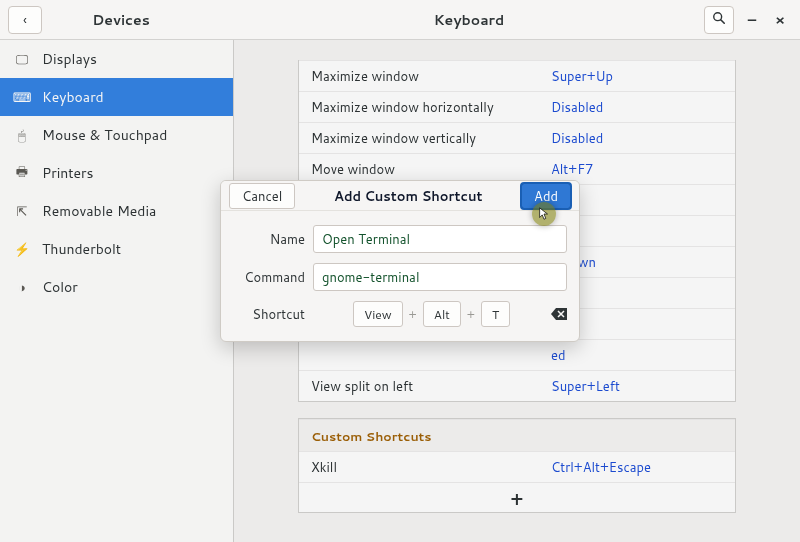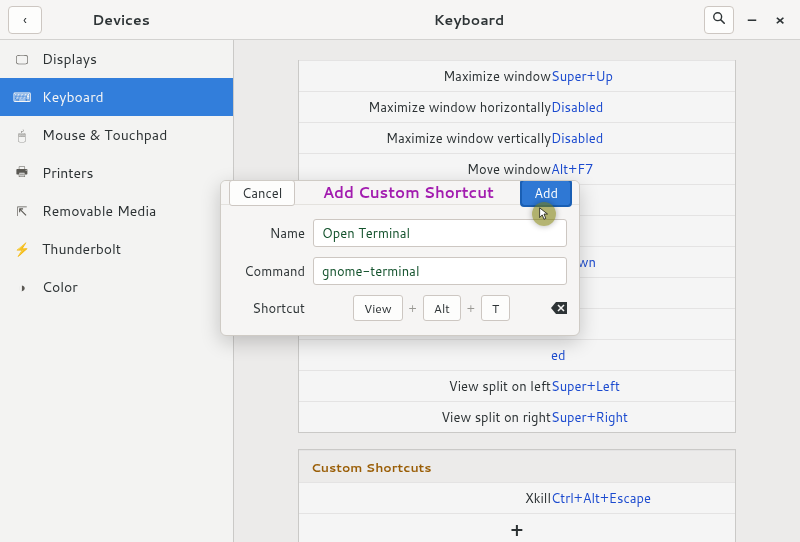--- a/index.html
+++ b/index.html
@@ -13,34 +13,34 @@
   .icon-btn { width:30px; height:28px; background:#fdfdfc; border:1px solid #cdc7c2; border-radius:4px; display:flex; align-items:center; justify-content:center; font-size:14px; color:#2e3436;}
   .win-btn { width:20px; height:20px; display:flex; align-items:center; justify-content:center; font-size:14px; color:#2e3436; cursor:pointer; font-weight:700;}
 
   .main { display:flex; height: calc(542px - 40px); }
   .sidebar { width:234px; background:#fdfdfc; border-right:1px solid #d3d2d0; }
   .sidebar-item { height:38px; display:flex; align-items:center; gap:12px; padding:0 14px; font-size:14px; color:#2e3436; cursor:pointer;}
   .sidebar-item.active { background:#3584e4; color:#fff; }
   .sidebar-item .sicon { width:16px; height:16px; display:flex; align-items:center; justify-content:center; font-size:13px; color:#5e5c57;}
   .sidebar-item.active .sicon { color:#fff;}
   .content { flex:1; padding:0 8px; overflow:hidden; position: relative; }
-  .list { border:1px solid #d3d2d0; border-top:none; background:#fff; margin-top:0;text-align:right;}
+  .list { border:1px solid #d3d2d0; border-top:none; background:#fff; margin-top:0;}
   .row { display:flex; align-items:center; height:31px; padding:0 12px; border-top:1px solid #eeeded; font-size:13px;}
   .row .label { flex:0 0 240px; color:#2e3436; font-weight:500;}
   .row .value { color:#1d4ed8;}
   .section-head { height:32px; display:flex; align-items:center; padding:0 12px; font-size:12.5px; font-weight:700; color:#a16207; background:#f6f5f4; border-top:1px solid #eeeded;}
   .add-row { height:30px; display:flex; align-items:center; justify-content:center; font-size:18px; font-weight:700; color:#2e3436; border-top:1px solid #eeeded; cursor:pointer;}
 
   
   .modal-backdrop { position:absolute; inset:0; background:rgba(0,0,0,0.04); top:40px;}
   .dialog { position:absolute; left:220px; top:180px; width:360px; background:#f6f5f4; border:1px solid #cfcbc5; border-radius:6px; box-shadow:0 6px 20px rgba(0,0,0,0.2); overflow:hidden;}
-  .dialog-header { height:24px; display:flex; align-items:center; justify-content:space-between; padding:0 8px; background:#f6f5f4; border-bottom:1px solid #e4e2de;}
+  .dialog-header { height:30px; display:flex; align-items:center; justify-content:space-between; padding:0 8px; background:#f6f5f4; border-bottom:1px solid #e4e2de;}
   .dlg-btn { height:26px; padding:0 12px; background:#fdfdfc; border:1px solid #cdc7c2; border-radius:3px; font-size:13px; color:#2e3436; display:flex; align-items:center; cursor:pointer;}
   .dlg-btn.primary { background:#2f78d4; border-color:#1c5aa6; color:#fff; outline:2px solid #1a5fb4; outline-offset:-1px;}
-  .dialog-title { font-weight:700; font-size:15px; color:#a21caf;}
+  .dialog-title { font-weight:700; font-size:13px; color:#0f172a;}
   .dialog-body { padding:14px 12px 14px 12px;}
   .field-row { display:flex; align-items:center; margin-bottom:10px;}
   .field-row .flabel { width:80px; text-align:right; padding-right:8px; font-size:13px; color:#2e3436;}
   .text-input { flex:1; height:28px; background:#fff; border:1px solid #cdc7c2; border-radius:3px; padding:0 8px; font-size:13px; color:#14532d;}
   .shortcut-row { display:flex; align-items:center;}
   .key { height:26px; padding:0 10px; background:#fdfdfc; border:1px solid #cdc7c2; border-radius:3px; font-size:12px; display:flex; align-items:center; color:#2e3436;}
   .plus { padding:0 6px; color:#9a9994; font-size:12px;}
   .clear-icon { margin-left:auto; color:#2e3436; font-size:15px;}
   .cursor-spot { position:absolute; left:532px; top:202px; width:24px; height:24px; border-radius:50%; background:rgba(120,120,0,0.55); box-shadow:0 0 6px rgba(0,0,0,0.3); display:flex; align-items:center; justify-content:center; pointer-events:none; z-index:20;}
   .cursor-spot svg{ width:12px; height:14px;}
@@ -146,24 +146,20 @@
             <span class="label"></span>
             <span class="value">.0</span>
           </div>
         <div class="row">
             <span class="label"></span>
             <span class="value">ed</span>
           </div>
         <div class="row">
             <span class="label">View split on left</span>
             <span class="value">Super+Left</span>
-          </div>
-        <div class="row">
-            <span class="label">View split on right</span>
-            <span class="value">Super+Right</span>
           </div>
       </div>
       <div style="height:16px;"></div>
       <div class="list" style="border-top:1px solid #d3d2d0;">
         <div class="section-head">Custom Shortcuts</div>
         <div class="row">
             <span class="label">Xkill</span>
             <span class="value">Ctrl+Alt+Escape</span>
           </div>
         <div class="add-row">

